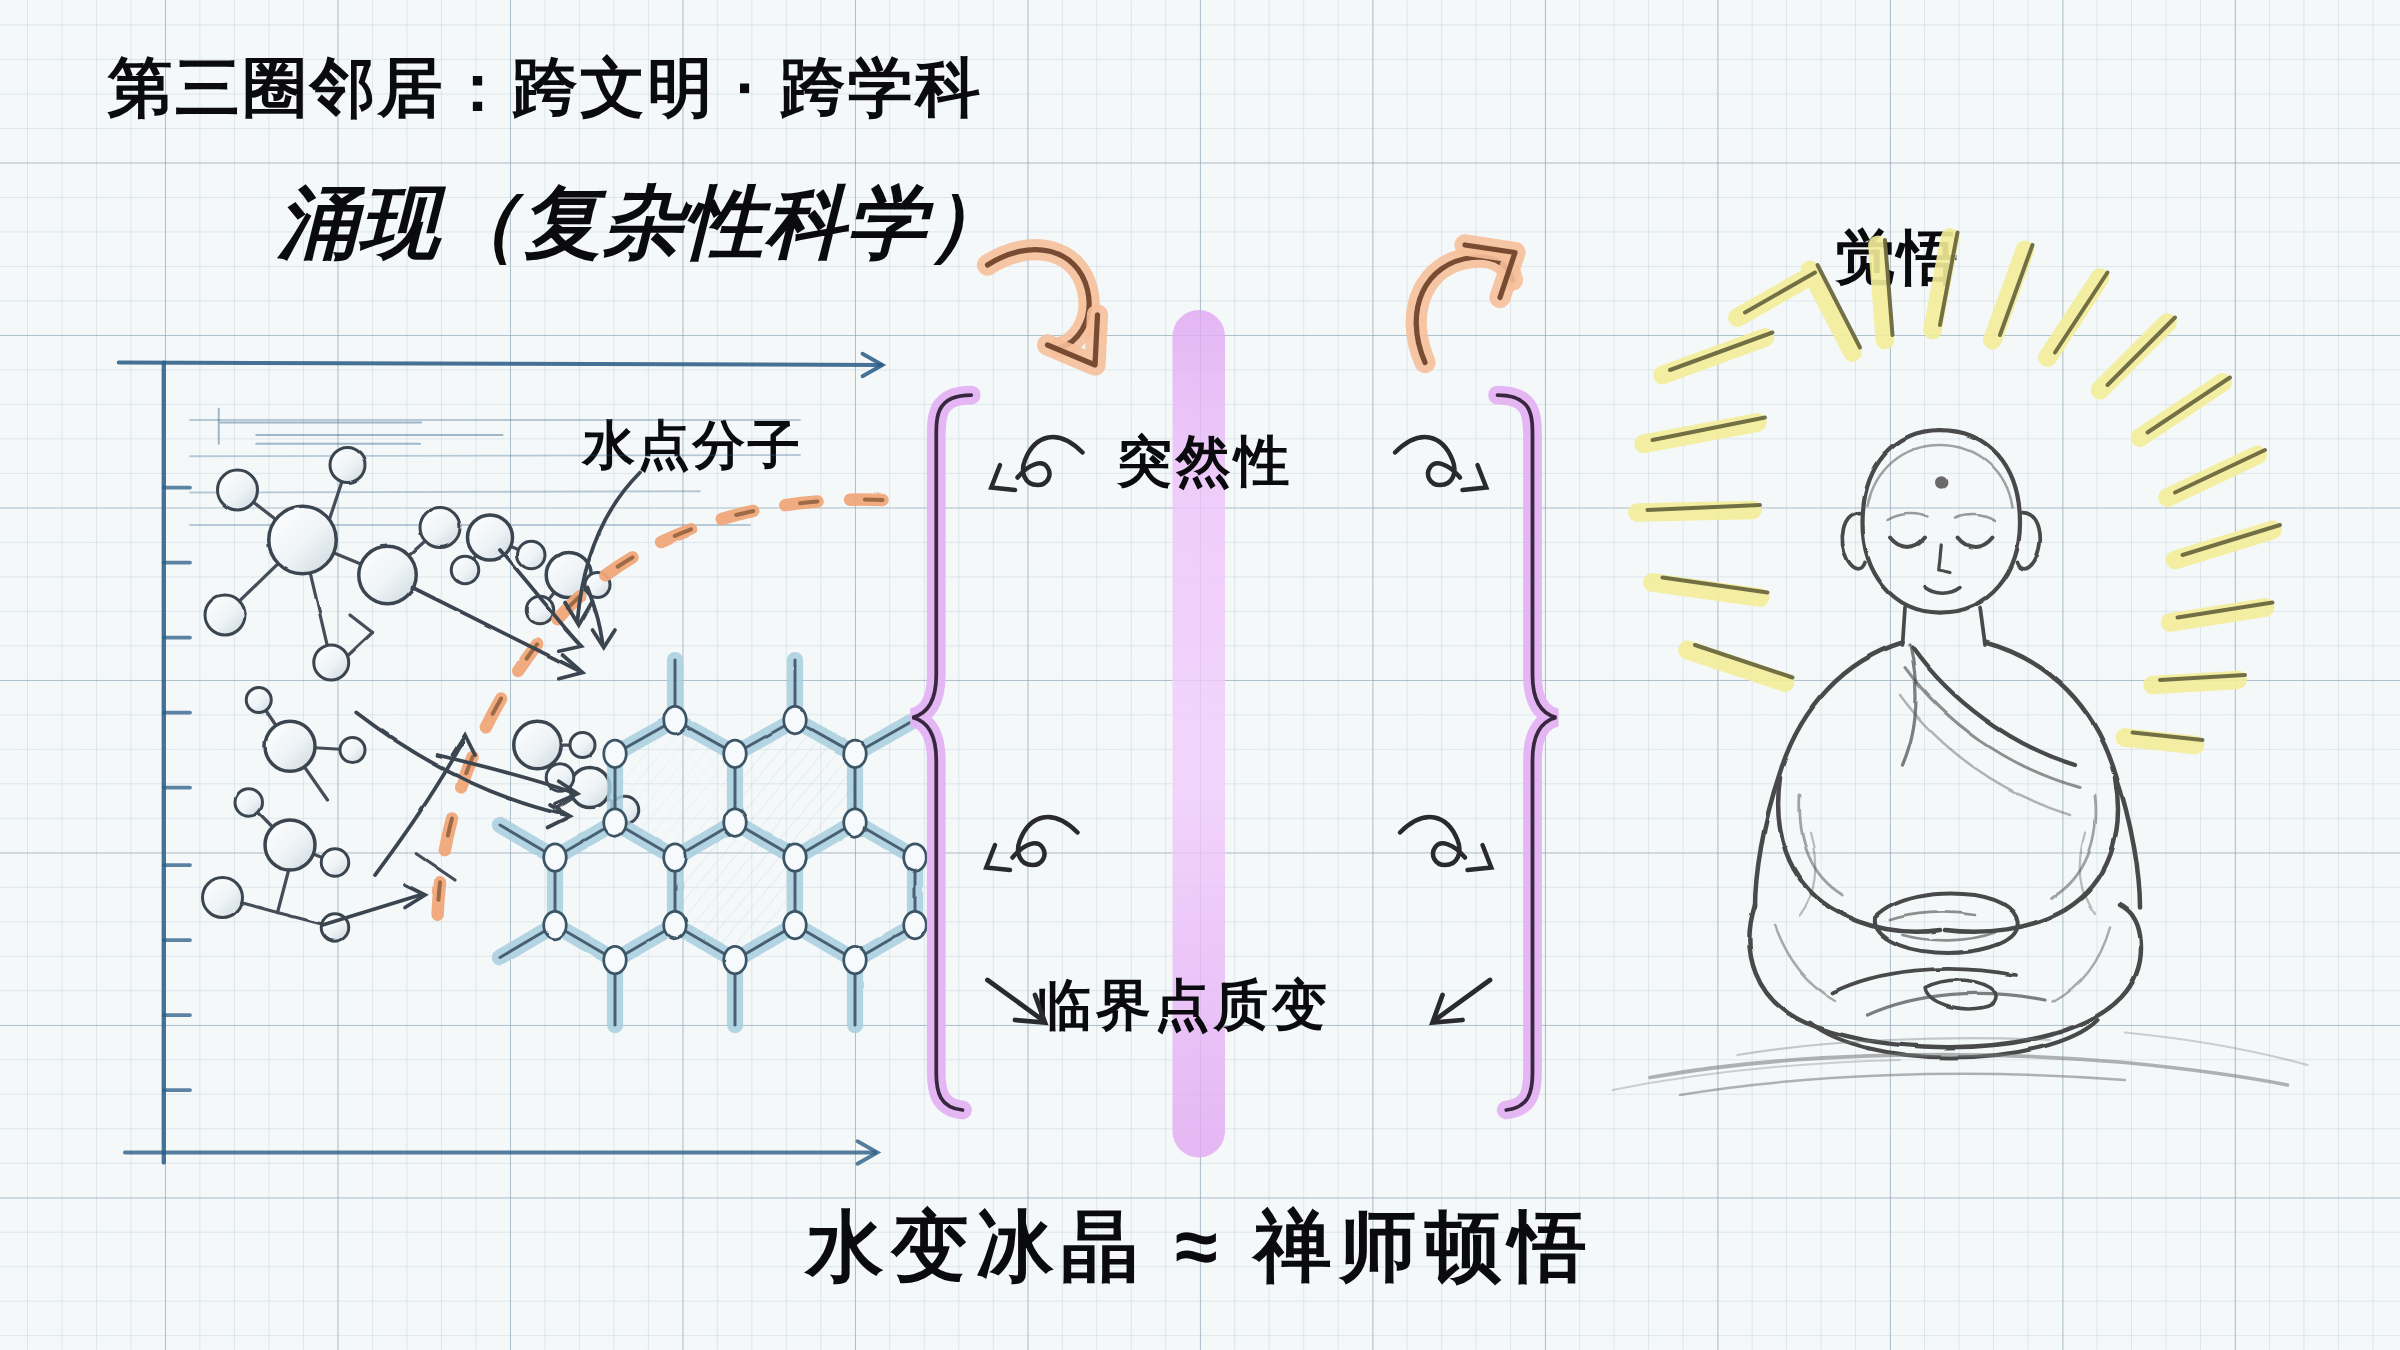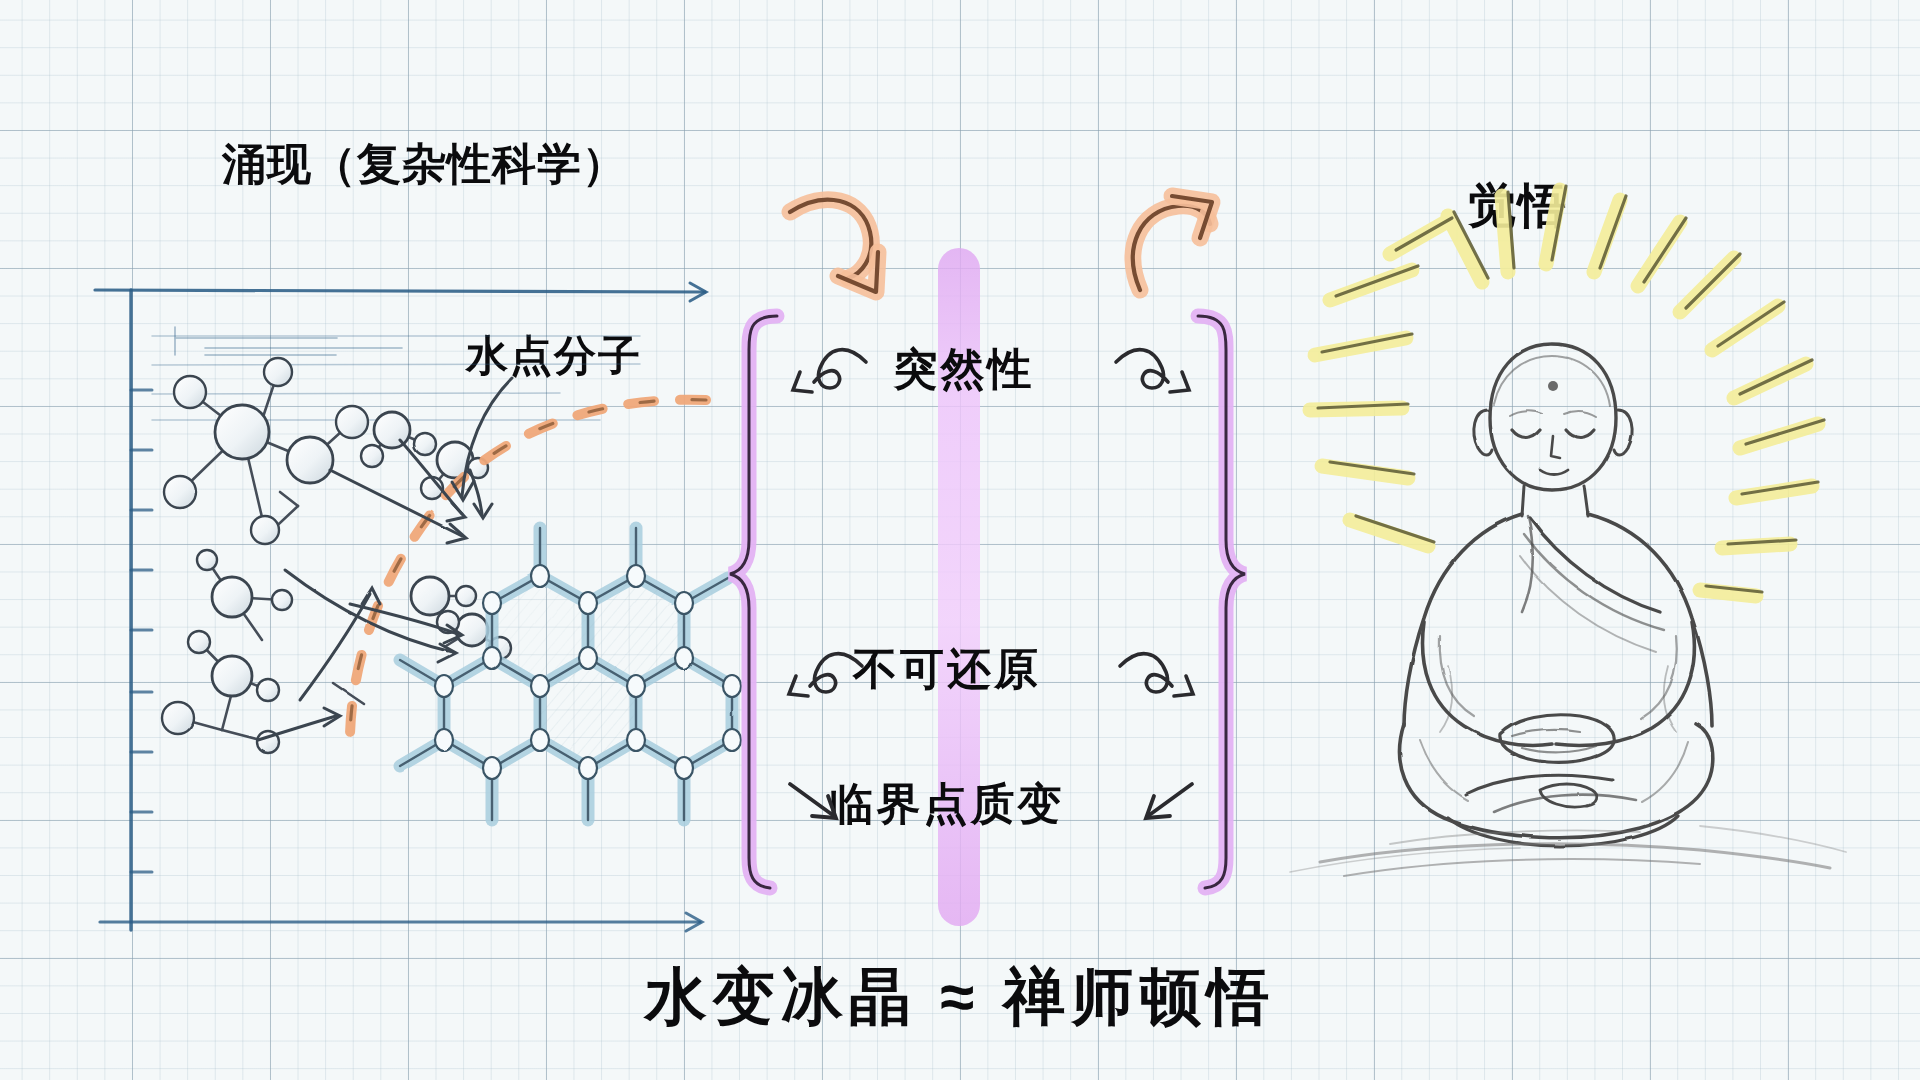--- a/index.html
+++ b/index.html
@@ -23,21 +23,21 @@
       27.6px 27.6px;
     background-position:-6px -8px,-6px -8px,-6px -8px,-6px -8px;
   }
   
   .cjk{font-family:"Liberation Sans","DejaVu Sans",sans-serif;color:#0b0b0d;font-weight:700;}
   #title{
     position:absolute;left:86px;top:36px;font-size:52px;letter-spacing:2px;
     white-space:nowrap;
   }
   #left-heading{
-    position:absolute;left:222px;top:135px;font-size:44px;letter-spacing:1px;white-space:nowrap;
+    position:absolute;left:222px;top:135px;font-size:64px;letter-spacing:1px;white-space:nowrap;font-style:italic;
   }
   #right-heading{
     position:absolute;left:1468px;top:140px;font-size:48px;letter-spacing:2px;white-space:nowrap;margin-top:34px;
   }
   #mol-label{
     position:absolute;left:466px;top:328px;font-size:42px;letter-spacing:2px;white-space:nowrap;
   }
   #bottom-caption{
     position:absolute;left:0;right:0;top:955px;text-align:center;font-size:62px;letter-spacing:6px;
   }
@@ -59,34 +59,32 @@
     opacity:.82;
   }
   
   svg.ov{position:absolute;left:0;top:0;width:1920px;height:1080px;overflow:visible;pointer-events:none;}
 </style>
 </head>
 <body>
 
 <div id="stage">
 
+  <div id="title" class="cjk">第三圈邻居：跨文明 · 跨学科</div>
 
   <div id="left-heading" class="cjk">涌现（复杂性科学）</div>
 
   <div id="right-heading" class="cjk">觉悟</div>
 
   <div id="mol-label" class="cjk">水点分子</div>
 
   <div id="band"></div>
 
   <div class="center-item cjk" id="ci0">
     <span class="center-inner">突然性</span>
-  </div>
-  <div class="center-item cjk" id="ci2">
-    <span class="center-inner">不可还原</span>
   </div>
   <div class="center-item cjk" id="ci3">
     <span class="center-inner">临界点质变</span>
   </div>
 
   <div id="bottom-caption" class="cjk">水变冰晶 ≈ 禅师顿悟</div>
 
   <svg class="ov" viewBox="0 0 1920 1080">
     <defs>
       <filter id="rough" x="-20%" y="-20%" width="140%" height="140%">

